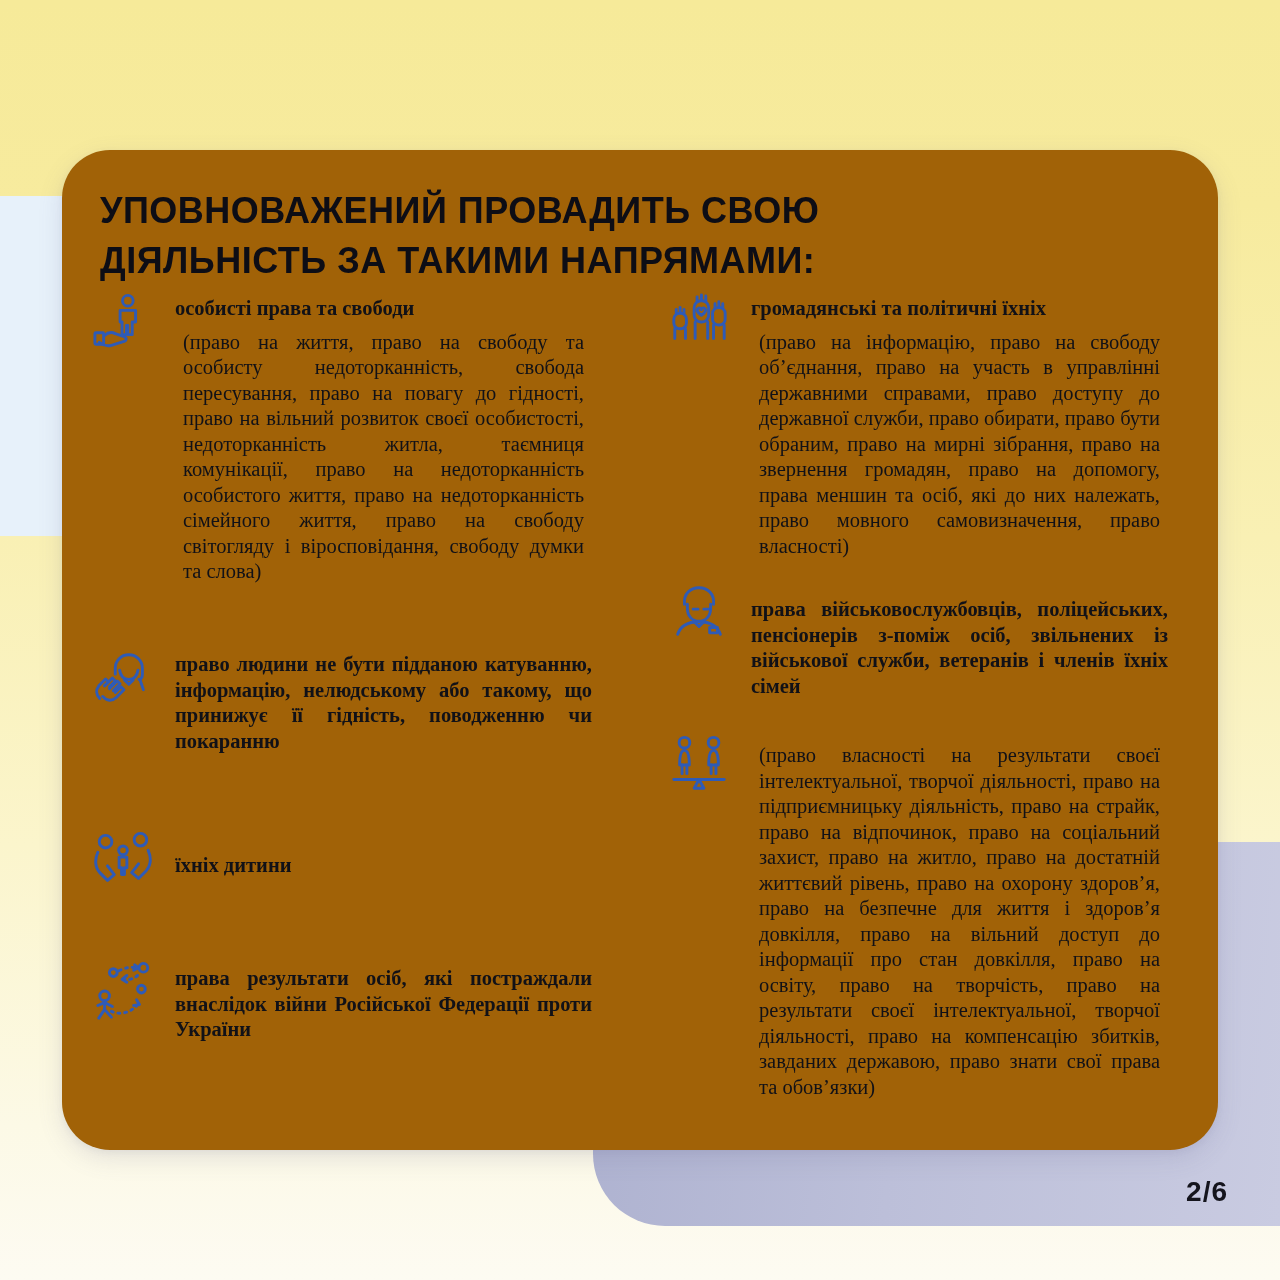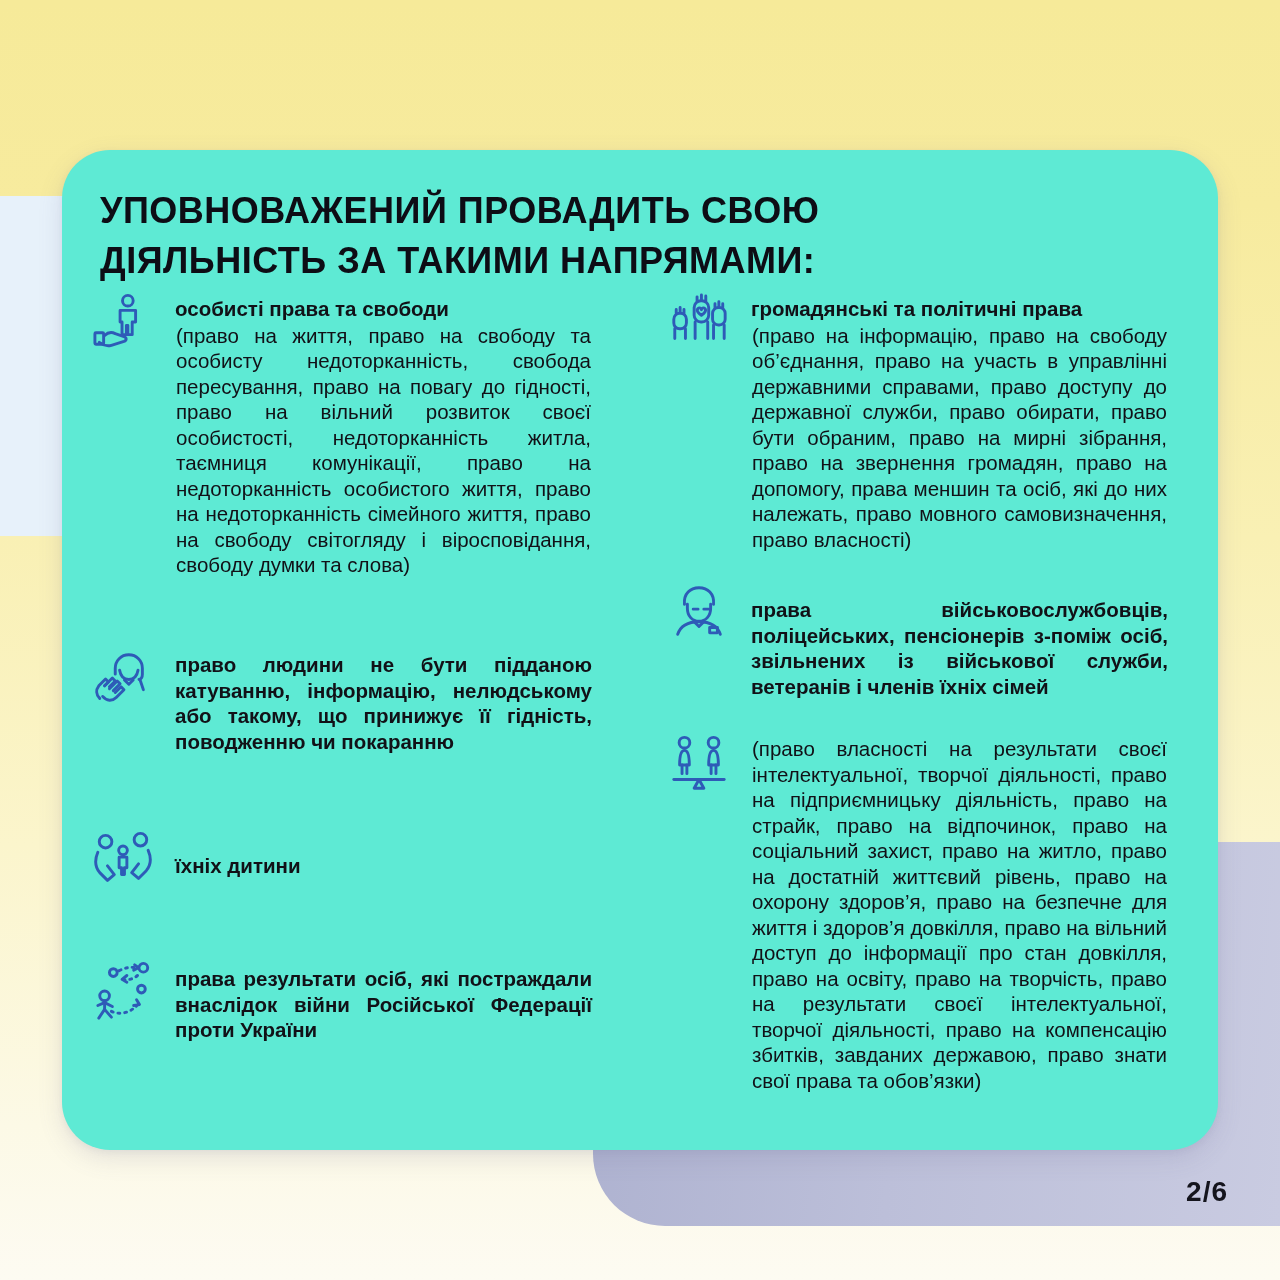--- a/index.html
+++ b/index.html
@@ -12,38 +12,38 @@
     position:absolute;left:0;top:196px;width:190px;height:340px;
     background:#e7f1fa;
   }
   .bg-lavender{
     position:absolute;left:593px;top:842px;right:0;height:384px;
     border-radius:0 0 0 72px;
     background:linear-gradient(95deg,#aeb2d0 0%,#bcbfd9 45%,#c9cbe1 100%);
   }
   .card{
     position:absolute;left:62px;top:150px;width:1156px;height:1000px;
-    background:#5eead4;border-radius:48px;
+    background:#a16207;border-radius:48px;
     box-shadow:0 8px 24px rgba(100,100,140,.16),0 2px 6px rgba(100,100,140,.08);
   }
   .title{
     position:absolute;left:38px;top:36px;width:860px;margin:0;
     font-size:36px;line-height:50px;font-weight:bold;letter-spacing:.5px;
     color:#0d0d15;white-space:pre-line;
   }
   .item{position:absolute;}
   .item .icon{position:absolute;left:0;top:4px;width:64px;height:64px;}
   .item .icon svg{width:62px;height:62px;display:block;}
   .item .txt{
     position:absolute;left:83px;top:8px;width:417px;
     text-align:justify;color:#111117;
-    font-size:20.5px;line-height:25.5px;
+    font-size:20.5px;line-height:25.5px;font-family:Liberation Serif, serif;
   }
   .item .head{font-weight:bold;margin:0;}
-  .item .body{margin:1px;}
+  .item .body{margin:8px;}
   .i-l1{left:30px;top:138px;}
   .i-l2{left:30px;top:494px;}
   .i-l3{left:30px;top:676px;}
   .i-l3 .txt{top:27px;}
   .i-l4{left:30px;top:806px;}
   .i-l4 .txt{top:10px;}
   .i-r1{left:606px;top:138px;}
   .i-r2{left:606px;top:428px;}
   .i-r2 .txt{top:19px;}
   .i-r3{left:606px;top:578px;}
@@ -151,21 +151,21 @@
           <path d="M28 31v17M41 31v17"></path>
           <rect x="6" y="22" width="13" height="16" rx="6"></rect>
           <path d="M8.5 22v-4M12.5 21v-5M16.5 22v-4"></path>
           <path d="M7 38v10M18 38v10"></path>
           <rect x="46" y="16" width="13" height="18" rx="6"></rect>
           <path d="M48.5 16v-4M52.5 15v-5M56.5 16v-4"></path>
           <path d="M47 34v14M58 34v14"></path>
         </svg>
       </span>
       <div class="txt">
-        <p class="head">громадянські та політичні права</p>
+        <p class="head">громадянські та політичні їхніх</p>
         <p class="body">(право на інформацію, право на свободу об’єднання, право на участь в управлінні державними справами, право доступу до державної служби, право обирати, право бути обраним, право на мирні зібрання, право на звернення громадян, право на допомогу, права меншин та осіб, які до них належать, право мовного самовизначення, право власності)</p>
       </div>
     </div>
 
     <div class="item i-r2">
       <span class="icon">
         <svg viewBox="0 0 64 64">
           <path d="M17 23c-1-11 6-17 15-17s16 6 15 17"></path>
           <path d="M20 23v4c0 8 5 13.5 12 13.5S44 35 44 27v-4"></path>
           <path d="M26 28h5M37 28h5"></path>

